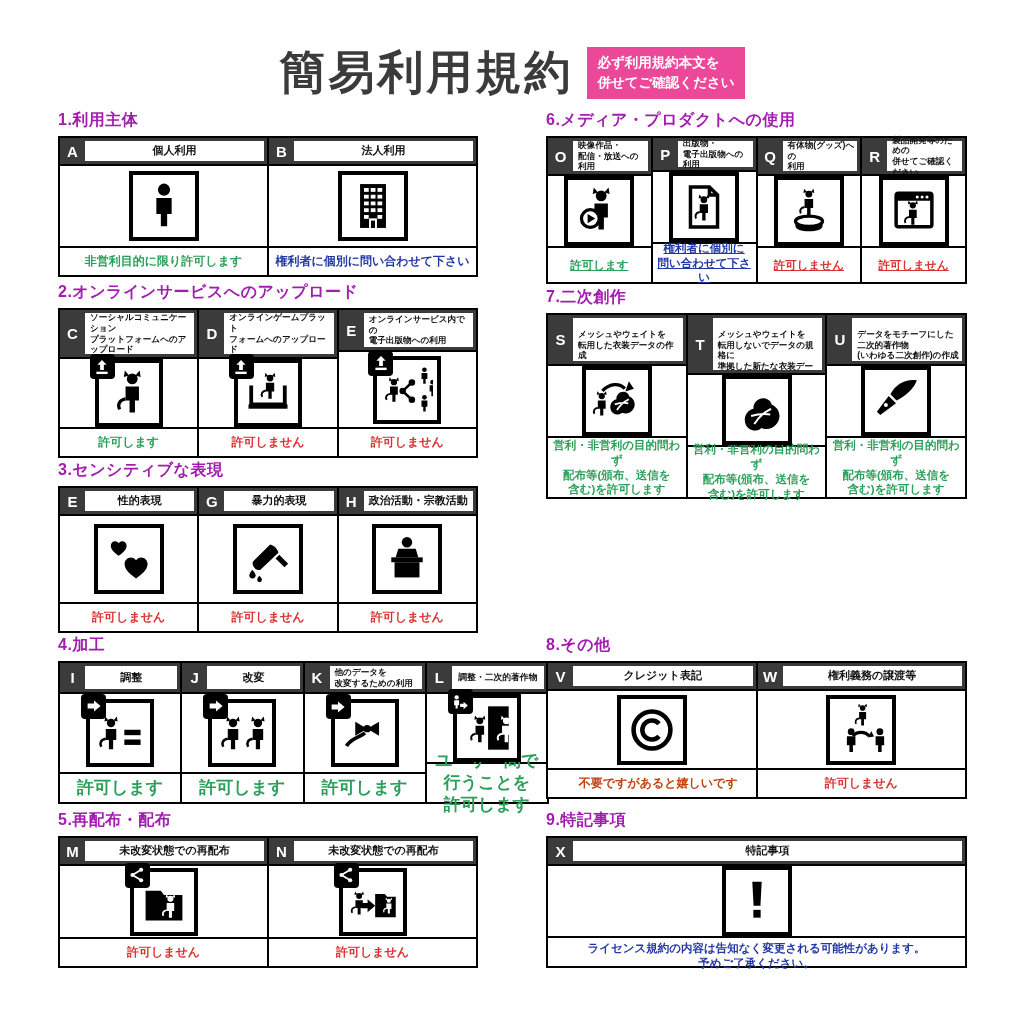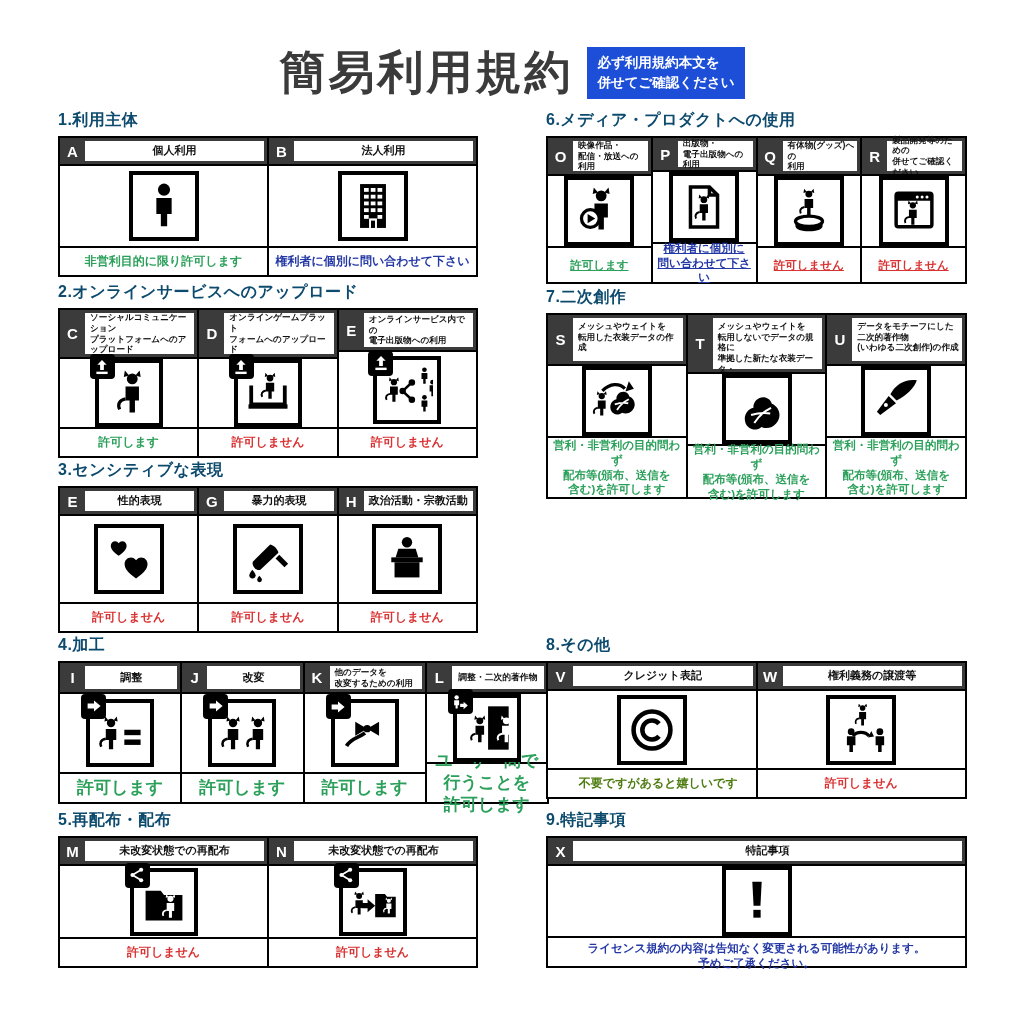--- a/index.html
+++ b/index.html
@@ -13,27 +13,27 @@
 
   
   .title-row {
     position:absolute; top:42px; left:0; width:1024px;
     display:flex; align-items:center; justify-content:center; gap:14px;
   }
   .main-title {
     font-size:46px; font-weight:bold; color:#3b3b3b; letter-spacing:3px;
   }
   .title-note {
-    background:#1d4ed8; color:#fff; font-size:13.5px; font-weight:bold;
+    background:#ec4899; color:#fff; font-size:13.5px; font-weight:bold;
     line-height:1.45; padding:6px 10px; white-space:pre-line;
   }
 
   
   .sec { position:absolute; }
-  .sec-heading { font-size:16px; font-weight:bold; color:#0c4a6e; margin-bottom:5px; letter-spacing:0.5px; }
+  .sec-heading { font-size:16px; font-weight:bold; color:#a21caf; margin-bottom:5px; letter-spacing:0.5px; }
   .tbl {
     display:flex; border:2.5px solid #000; background:#fff; width:100%;
   }
   .cell { flex:1 1 0; display:flex; flex-direction:column; border-left:2.5px solid #000; min-width:0; }
   .cell:first-child { border-left:none; }
 
   .hdr { background:#3b3b3b; display:flex; align-items:stretch; padding:3px; min-height:26px; }
   .ltr {
     color:#fff; font-weight:bold; font-size:15px; width:19px; flex:0 0 19px;
     display:flex; align-items:center; justify-content:center;
@@ -61,21 +61,21 @@
     font-weight:bold; font-size:12px; text-align:center; white-space:pre-line; line-height:1.3; padding:3px 2px;
   }
 
   
   .s1 { left:58px;  top:110px; width:420px; } .s1 .tbl { height:141px; }
   .s2 { left:58px;  top:282px; width:420px; } .s2 .tbl { height:150px; } .s2 .hdr { min-height:31px; }
   .s3 { left:58px;  top:460px; width:420px; } .s3 .tbl { height:147px; }
   .s4 { left:58px;  top:635px; width:491px; } .s4 .tbl { height:143px; } .s4 .hdr { min-height:29px; } .s4 .status { font-size:17px; }
   .s5 { left:58px;  top:810px; width:420px; } .s5 .tbl { height:132px; }
   .s6 { left:546px; top:110px; width:421px; } .s6 .tbl { height:148px; } .s6 .hdr { min-height:32px; } .s6 .status { min-height:36px; font-size:11.5px;text-decoration:underline; }
-  .s7 { left:546px; top:287px; width:421px; } .s7 .tbl { height:186px; } .s7 .hdr { min-height:49px; } .s7 .ttl { align-items:flex-start; padding-top:3px; }
+  .s7 { left:546px; top:287px; width:421px; } .s7 .tbl { height:186px; } .s7 .hdr { min-height:49px; } .s7 .ttl { align-items:flex-start; padding-top:11px; }
       .s7 .status { min-height:52px; font-size:11.5px; color:#2ba05a; }
   .s8 { left:546px; top:635px; width:421px; } .s8 .tbl { height:138px; }
   .s9 { left:546px; top:810px; width:421px; } .s9 .tbl { height:132px; } .s9 .status { min-height:37px; font-size:11.5px; }
 
   .s4 .frame, .s5 .frame, .s2 .frame { width:68px; height:68px; }
   .hidden-defs { position:absolute; width:0; height:0; overflow:hidden; }
 </style>
 </head>
 <body>
 
@@ -637,21 +637,21 @@
           <span class="ttl">クレジット表記</span>
         </div>
         <div class="body">
           <div class="frame">
             <svg width="52" height="52" viewBox="0 0 48 48">
               <circle cx="24" cy="24" r="17" fill="none" stroke="#000" stroke-width="4.2"></circle>
               <path d="M30.5 18.2a8.8 8.8 0 100 11.6" fill="none" stroke="#000" stroke-width="4.2"></path>
             </svg>
           </div>
         </div>
-        <div class="status" style="color: #4d7c0f; padding-left: 15px;">不要ですがあると嬉しいです</div>
+        <div class="status" style="color: #c2410c; padding-left: 15px;">不要ですがあると嬉しいです</div>
       </div>
       <div class="cell">
         <div class="hdr">
           <span class="ltr">W</span>
           <span class="ttl">権利義務の譲渡等</span>
         </div>
         <div class="body">
           <div class="frame">
             <svg width="52" height="52" viewBox="0 0 48 48">
               <g transform="translate(13,-1.5) scale(0.52)">

